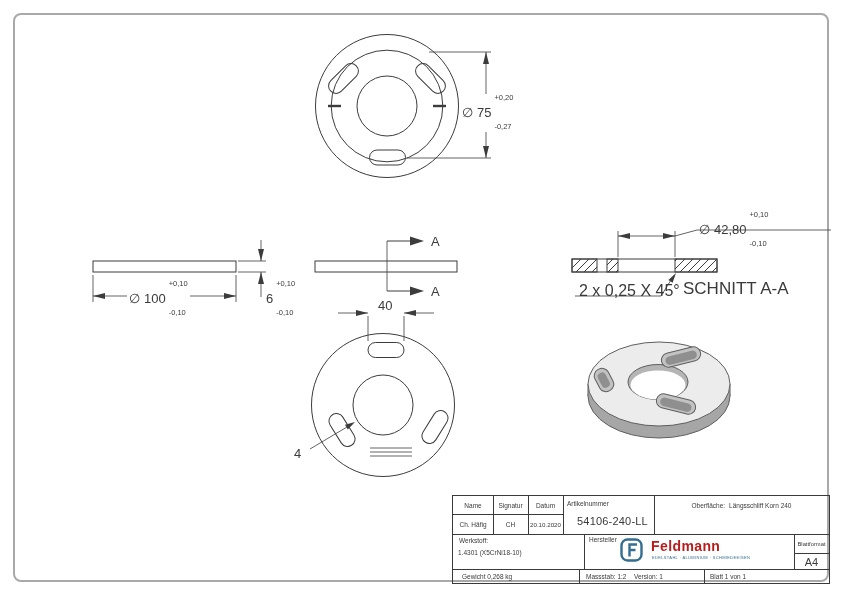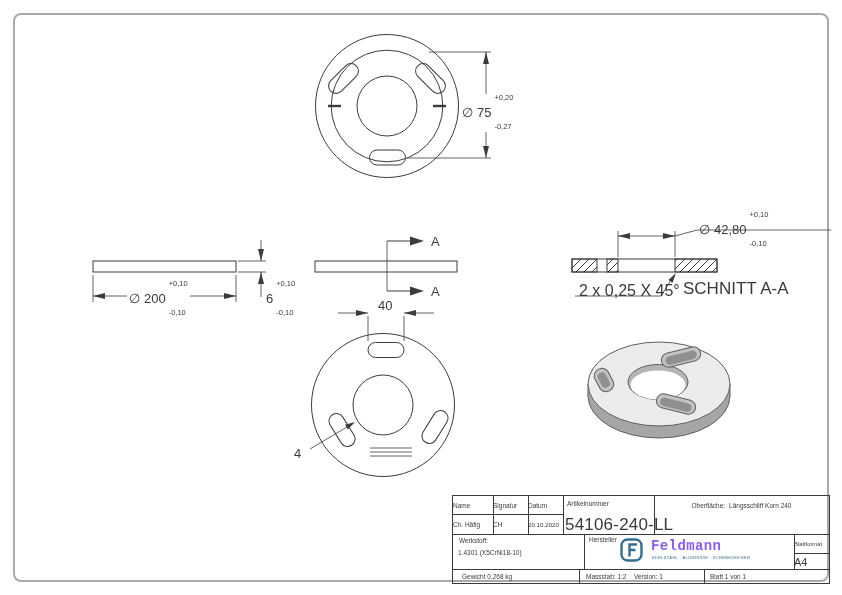--- a/index.html
+++ b/index.html
@@ -10,22 +10,22 @@
   svg{position:absolute;left:0;top:0;}
   .dim{position:absolute;display:flex;align-items:center;gap:3px;font-size:13px;
        color:#3a3a3a;background:#fff;padding:0 2px;white-space:nowrap;}
   .dim.nobg{background:transparent;}
   .tol{display:flex;flex-direction:column;font-size:7.5px;line-height:1.1;gap:21px;}
   
   #tblock{position:absolute;left:452px;top:495px;width:376px;height:87px;
           box-sizing:content-box;border:1px solid #3a3a3a;font-size:6.5px;}
   .gl{position:absolute;background:#3a3a3a;}
   .cell{position:absolute;white-space:nowrap;}
-  .ctr{text-align:left;}
-  .artnr{font-size:17px;letter-spacing:.2px;}
+  .ctr{text-align:center;}
+  .artnr{font-size:11px;letter-spacing:.2px;margin-left:12px;}
   .a4{font-size:11px;}
   .brand{font-size:14px;letter-spacing:.4px;font-weight:bold;}
   .tagline{font-size:4px;letter-spacing:.35px;}
 </style>
 </head>
 <body>
 
 <div id="canvas">
 
   <div id="sheet-border"></div>
@@ -169,21 +169,21 @@
 
   <div class="dim" style="left:460px;top:94px;">
     <span>∅ 75</span>
     <span class="tol">
       <span>+0,20</span>
       <span>-0,27</span>
     </span>
   </div>
 
   <div class="dim" style="left:127px;top:280px;">
-    <span>∅ 200</span>
+    <span>∅ 100</span>
     <span class="tol">
       <span>+0,10</span>
       <span>-0,10</span>
     </span>
   </div>
 
   <div class="dim nobg" style="left:264px;top:280px;">
     <span>6</span>
     <span class="tol">
       <span>+0,10</span>
@@ -236,21 +236,21 @@
     <div class="cell artnr" style="left:112px;top:19px;">54106-240-LL</div>
 
     <div class="cell" style="left:6px;top:41px;">Werkstoff:</div>
     <div class="cell" style="left:5px;top:53px;">1.4301 (X5CrNi18-10)</div>
     <div class="cell" style="left:136px;top:40px;">Hersteller</div>
 
     <svg style="left:167px;top:42px;" width="27" height="24" viewBox="0 0 27 24">
       <rect x="1.5" y="1.5" width="20" height="21" rx="6" fill="none" stroke="#346e90" stroke-width="2.4"></rect>
       <path d="M9.5 18.5 V6.5 H17 M9.5 12 H15.5" fill="none" stroke="#346e90" stroke-width="2.4"></path>
     </svg>
-    <div class="cell brand" style="left:198px;top:42px;color:#8b5cf6;font-family:Liberation Mono, monospace;">Feldmann</div>
+    <div class="cell brand" style="left:198px;top:42px;color:#b91c1c;">Feldmann</div>
     <div class="cell tagline" style="left:199px;top:59px;color:#346e90;">EDELSTAHL · ALUMINIUM · SCHMIEDEEISEN</div>
 
     <div class="cell ctr" style="left:341px;top:45px;width:35px;font-size:5.8px;">Blattformat</div>
     <div class="cell ctr a4" style="left:341px;top:60px;width:35px;">A4</div>
 
     <div class="cell" style="left:9px;top:77px;">Gewicht 0,268 kg</div>
     <div class="cell" style="left:133px;top:77px;">Massstab: 1:2</div>
     <div class="cell" style="left:181px;top:77px;">Version: 1</div>
     <div class="cell" style="left:257px;top:77px;">Blatt 1 von 1</div>
   </div>

